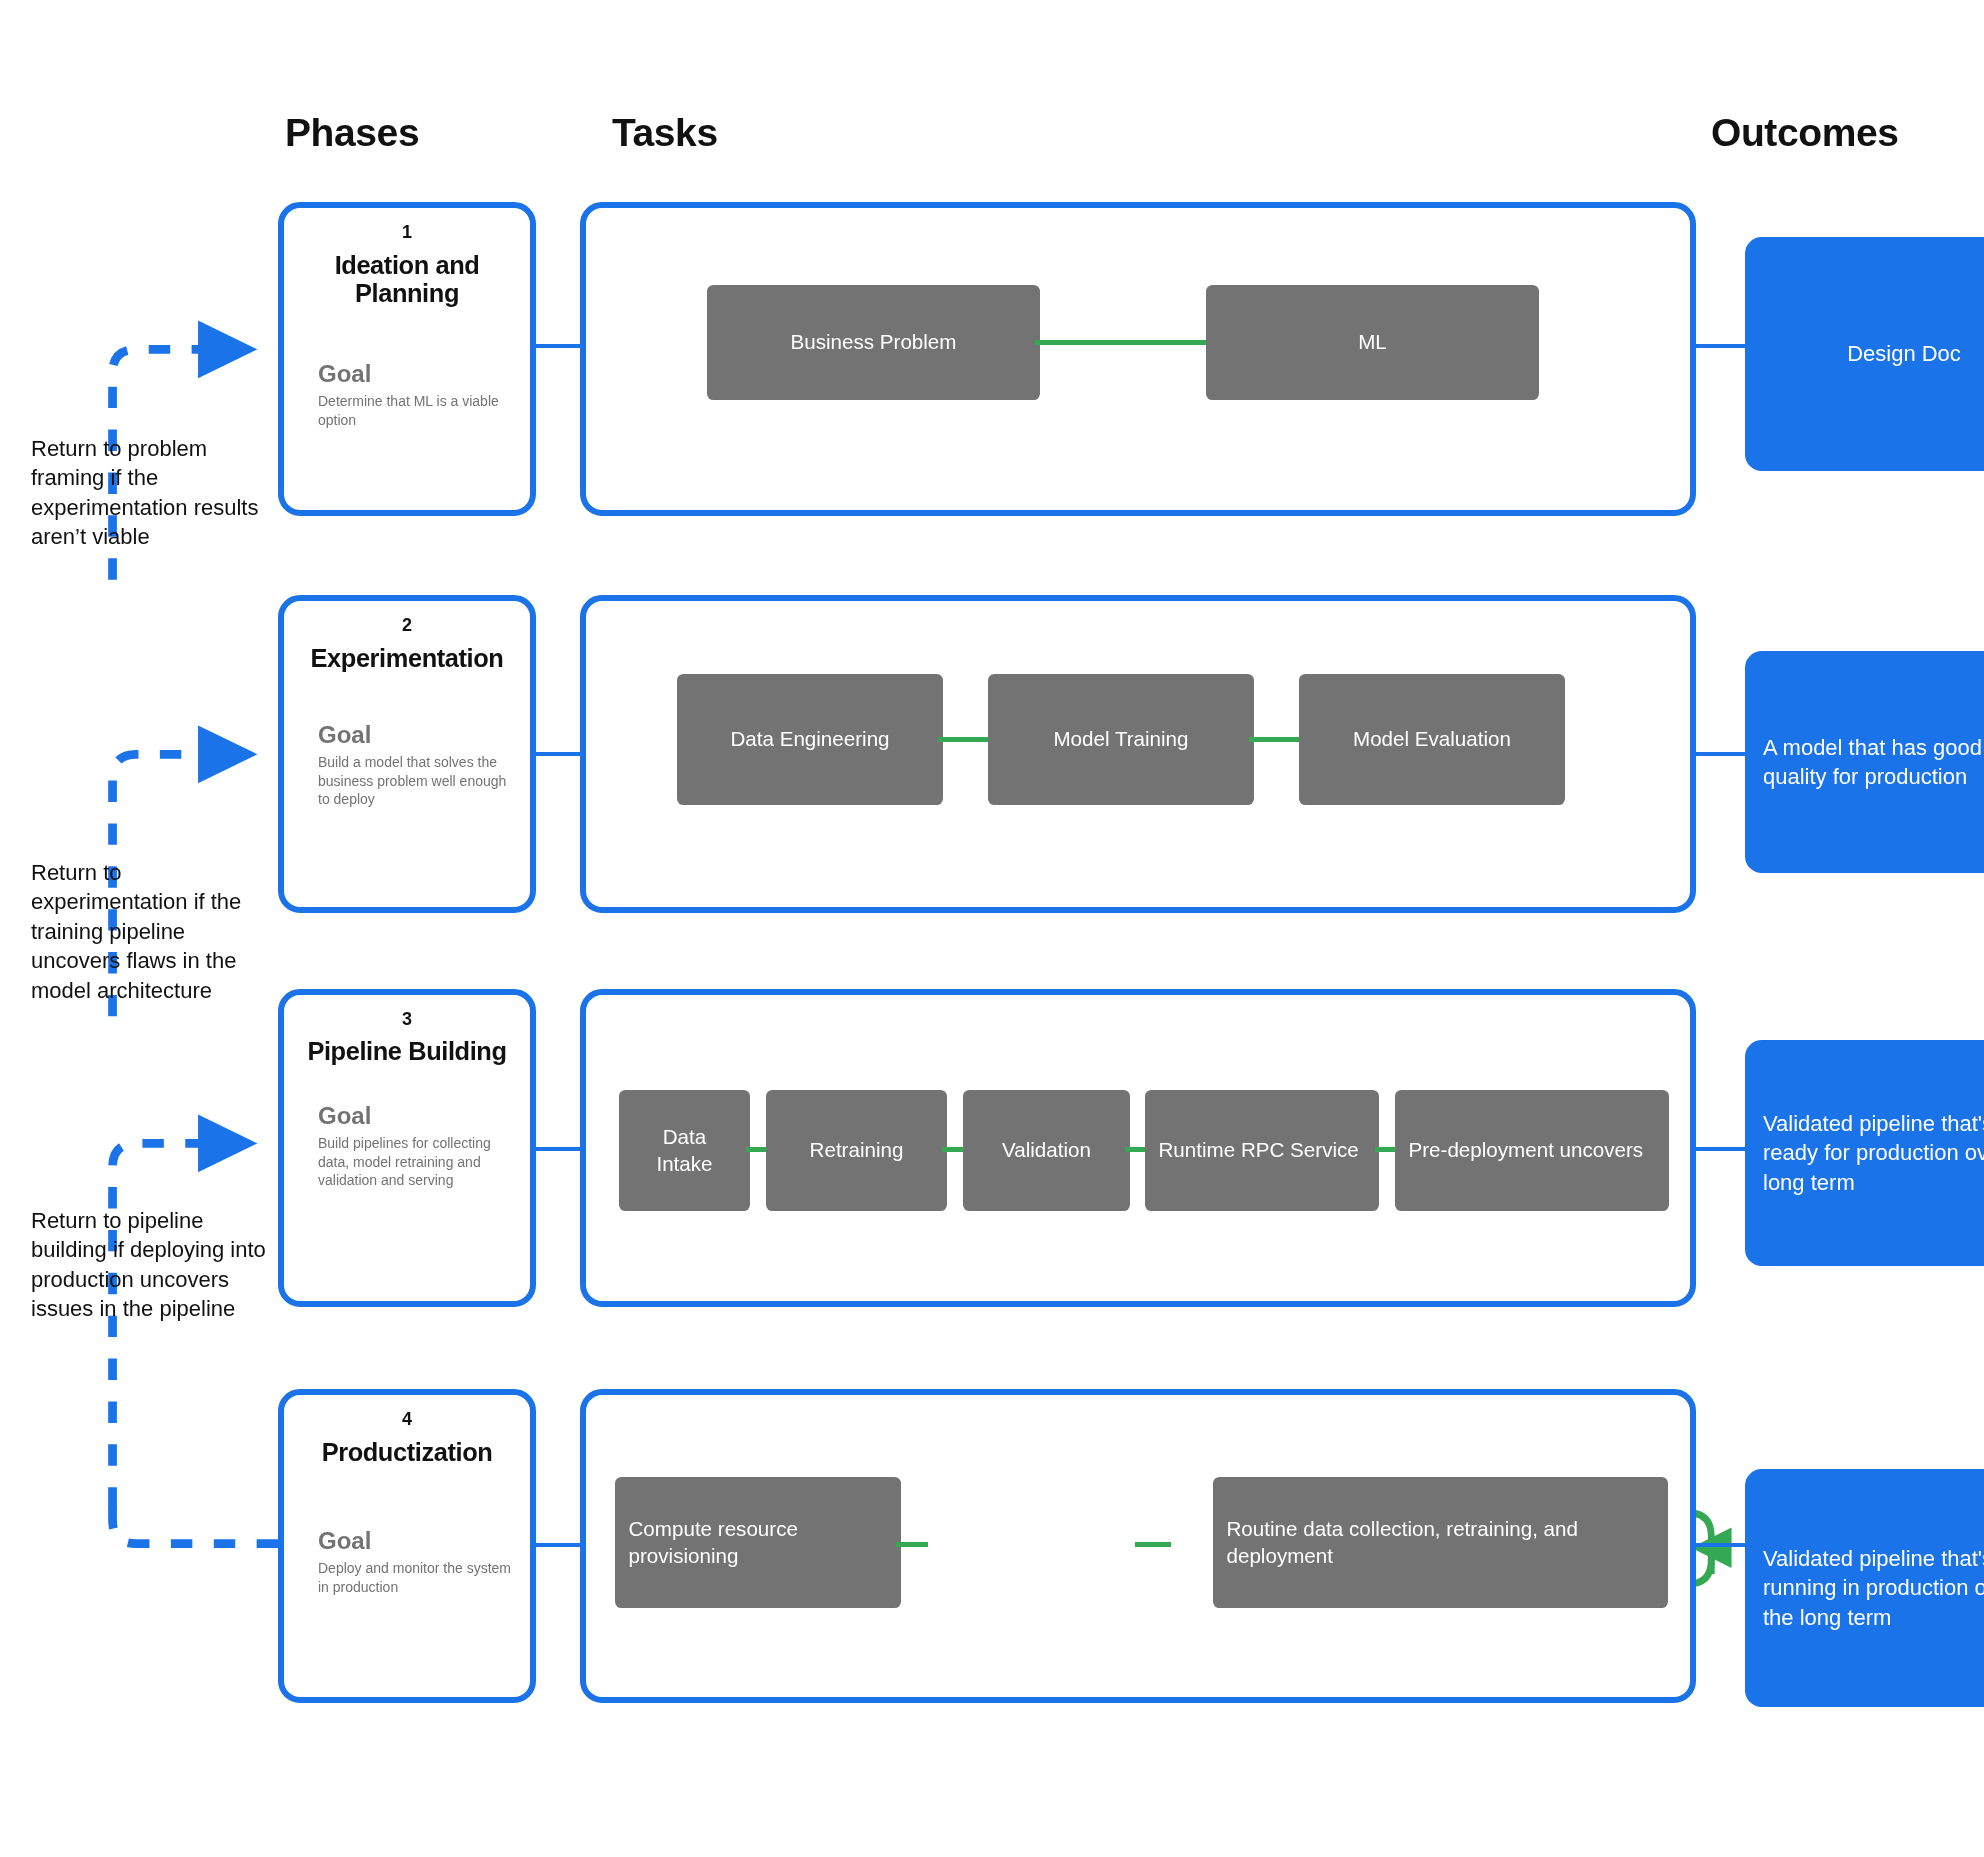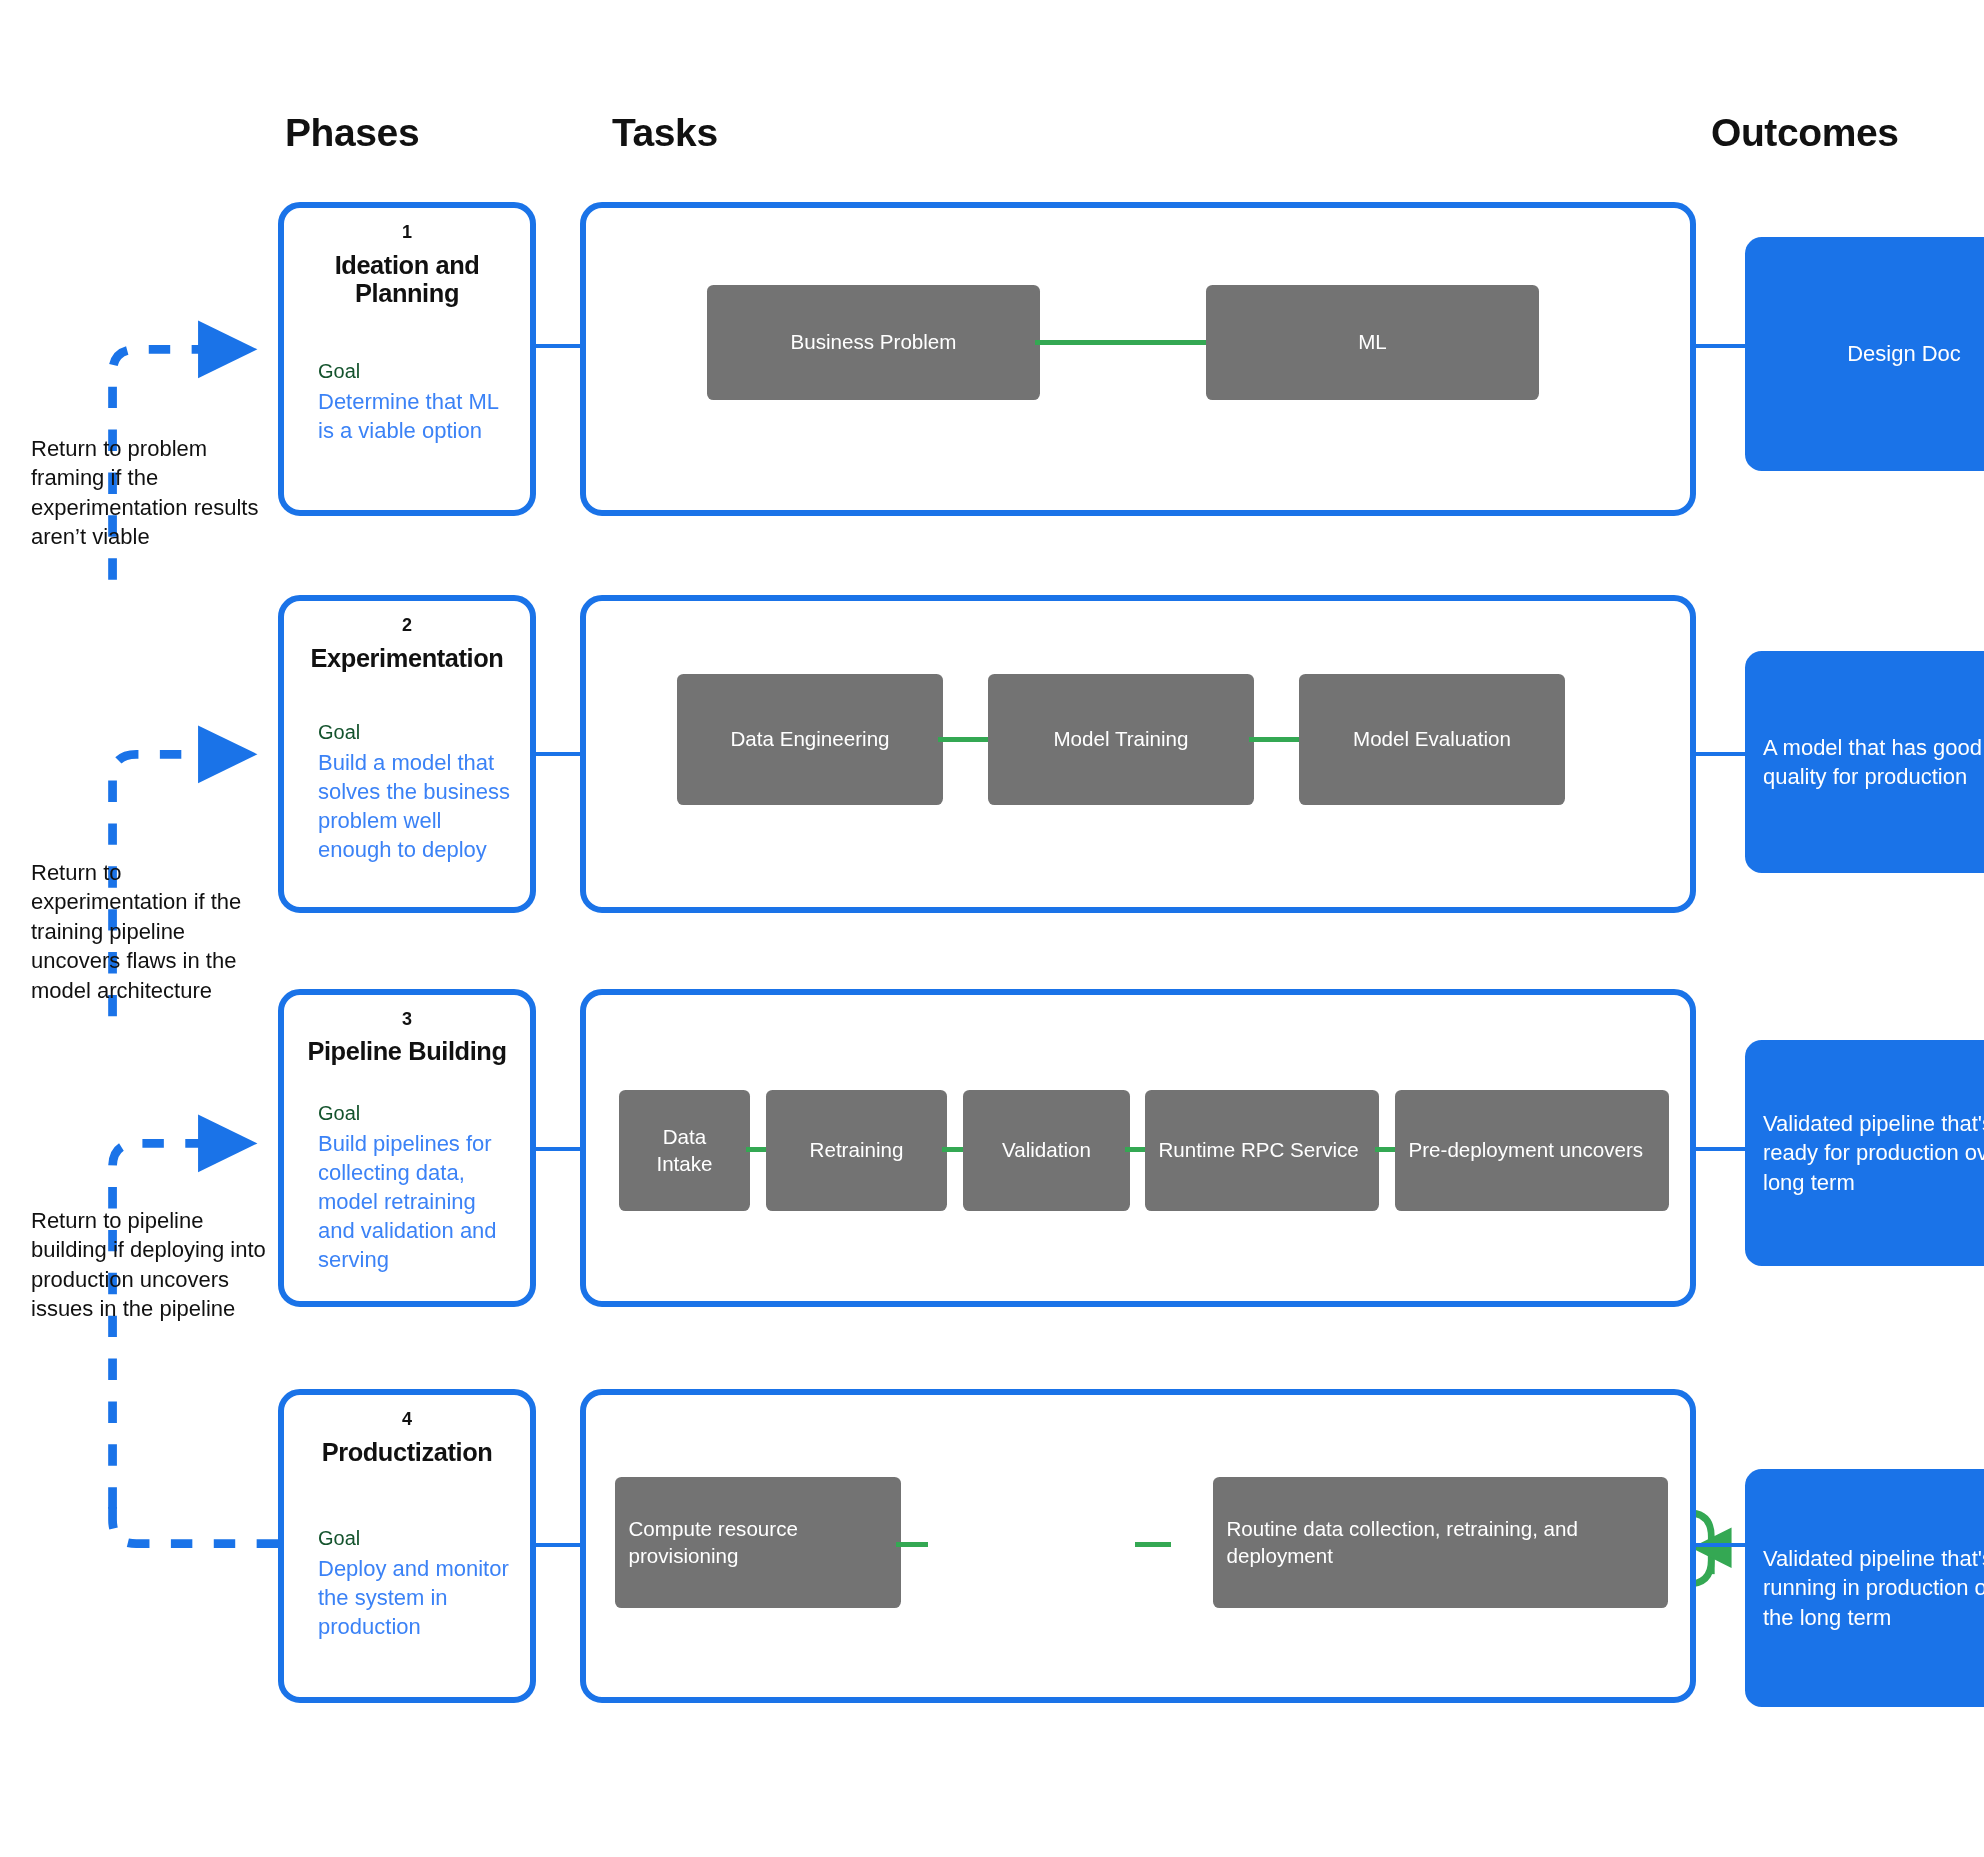--- a/index.html
+++ b/index.html
@@ -60,30 +60,30 @@
     line-height:1.12;
     letter-spacing:-0.4px;
     color:#111111;
   }
   .goal-block{
     position:absolute;
     left:34px;
     right:16px;
   }
   .goal-label{
-    font-size:20px;
-    font-weight:normal;
-    color:#14532d;
+    font-size:24px;
+    font-weight:bold;
+    color:#737373;
     line-height:1.25;
     margin-bottom:3.2px;
   }
   .goal-text{
-    font-size:22px;
+    font-size:14px;
     font-weight:normal;
-    color:#3b82f6;
+    color:#737373;
     line-height:1.32;
   }
 
   
   .tasks-card{ }
 
   
   .task-box{
     position:absolute;
     box-sizing:border-box;

